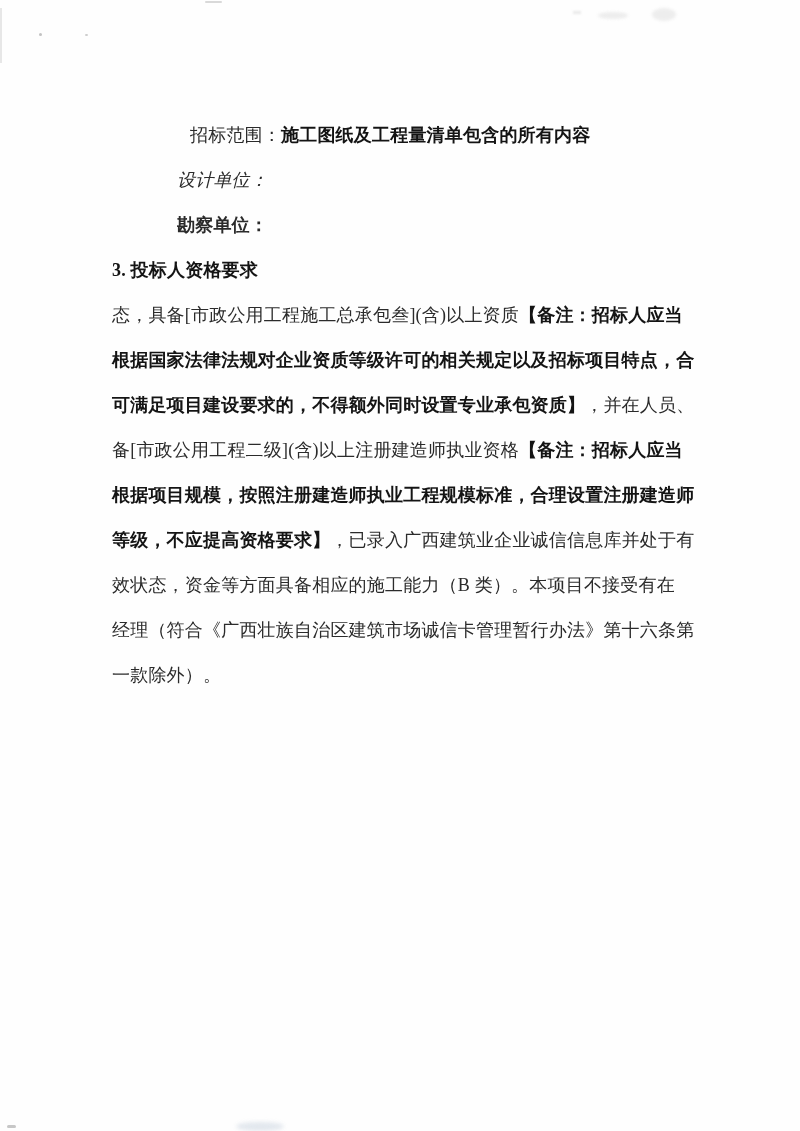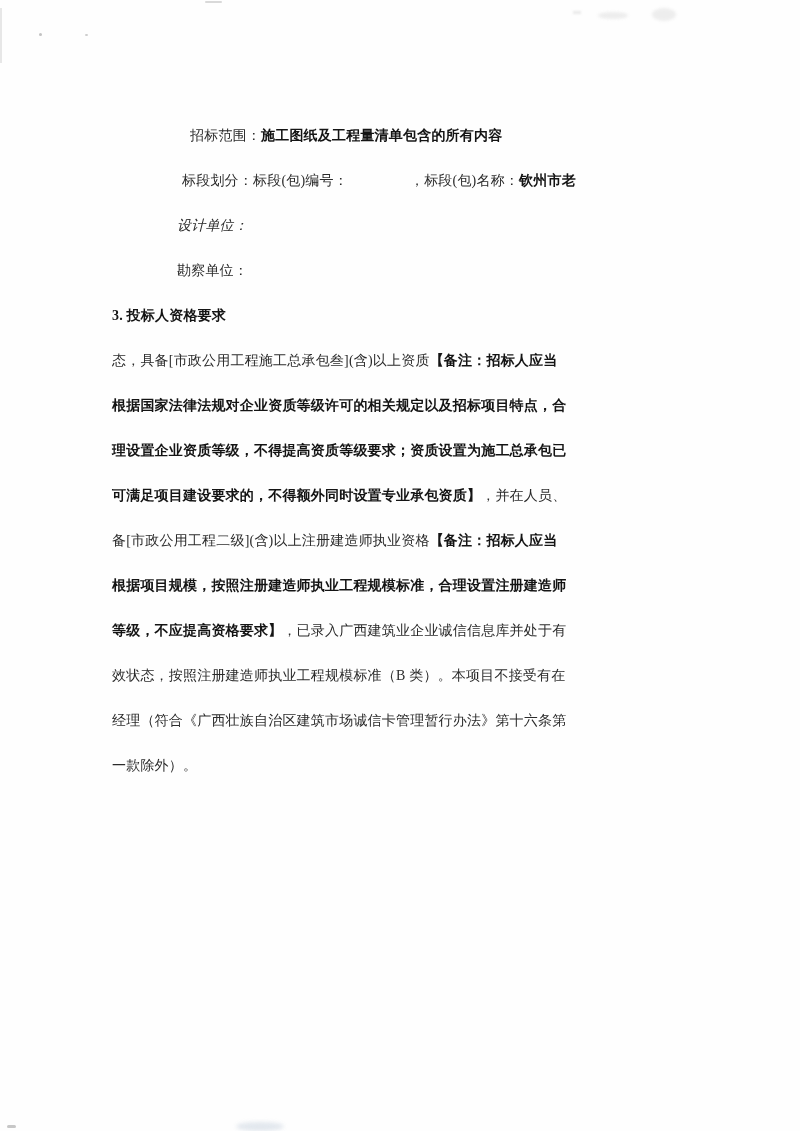--- a/index.html
+++ b/index.html
@@ -15,21 +15,21 @@
     left: 0; top: 0;
     width: 800px; height: 1131px;
     background: #fefefe;
   }
   .doc {
     position: absolute;
     left: 112px;
     top: 113px;
     width: 600px;
     color: #2b2b2b;
-    font-size: 14px;
+    font-size: 18px;
     letter-spacing: 0.2px;
   }
   .line {
     height: 45px;
     line-height: 45px;
     white-space: nowrap;
   }
   .line .bold {
     font-weight: 700;
     color: #141414;
@@ -60,29 +60,27 @@
   <div class="artifact a-speck-2"></div>
   <div class="artifact a-squiggle-1"></div>
   <div class="artifact a-squiggle-2"></div>
   <div class="artifact a-squiggle-3"></div>
   <div class="artifact a-left-edge"></div>
   <div class="artifact a-bottom-speck"></div>
   <div class="artifact a-bottom-smudge"></div>
 
   <div class="doc">
       <div class="line" style="padding-left: 78px;"><span>招标范围：</span><span class="bold">施工图纸及工程量清单包含的所有内容</span></div>
-      <div class="line" style="padding-left: 70px;"><span>标段划分：标段(包)编号：</span><span class="gap" style="width: 62px;"></span><span>，标段(包)名称：</span><span class="bold">钦州市老</span></div>
       <div class="line" style="padding-left: 65px; font-style: italic;"><span>设计单位：</span></div>
-      <div class="line" style="padding-left: 65px;"><span>勘察单位：</span></div>
+      <div class="line" style="padding-left: 65px; font-weight: bold;"><span>勘察单位：</span></div>
       <div class="line"><span class="bold">3. 投标人资格要求</span></div>
       <div class="line"><span>态，具备[市政公用工程施工总承包叁](含)以上资质</span><span class="bold">【备注：招标人应当</span></div>
       <div class="line"><span class="bold">根据国家法律法规对企业资质等级许可的相关规定以及招标项目特点，合</span></div>
-      <div class="line"><span class="bold">理设置企业资质等级，不得提高资质等级要求；资质设置为施工总承包已</span></div>
       <div class="line"><span class="bold">可满足项目建设要求的，不得额外同时设置专业承包资质】</span><span>，并在人员、</span></div>
       <div class="line"><span>备[市政公用工程二级](含)以上注册建造师执业资格</span><span class="bold">【备注：招标人应当</span></div>
       <div class="line"><span class="bold">根据项目规模，按照注册建造师执业工程规模标准，合理设置注册建造师</span></div>
       <div class="line"><span class="bold">等级，不应提高资格要求】</span><span>，已录入广西建筑业企业诚信信息库并处于有</span></div>
-      <div class="line"><span>效状态，按照注册建造师执业工程规模标准（B 类）。本项目不接受有在</span></div>
+      <div class="line"><span>效状态，资金等方面具备相应的施工能力（B 类）。本项目不接受有在</span></div>
       <div class="line"><span>经理（符合《广西壮族自治区建筑市场诚信卡管理暂行办法》第十六条第</span></div>
       <div class="line"><span>一款除外）。</span></div>
     </div>
 
 </div>
 
 </body></html>

